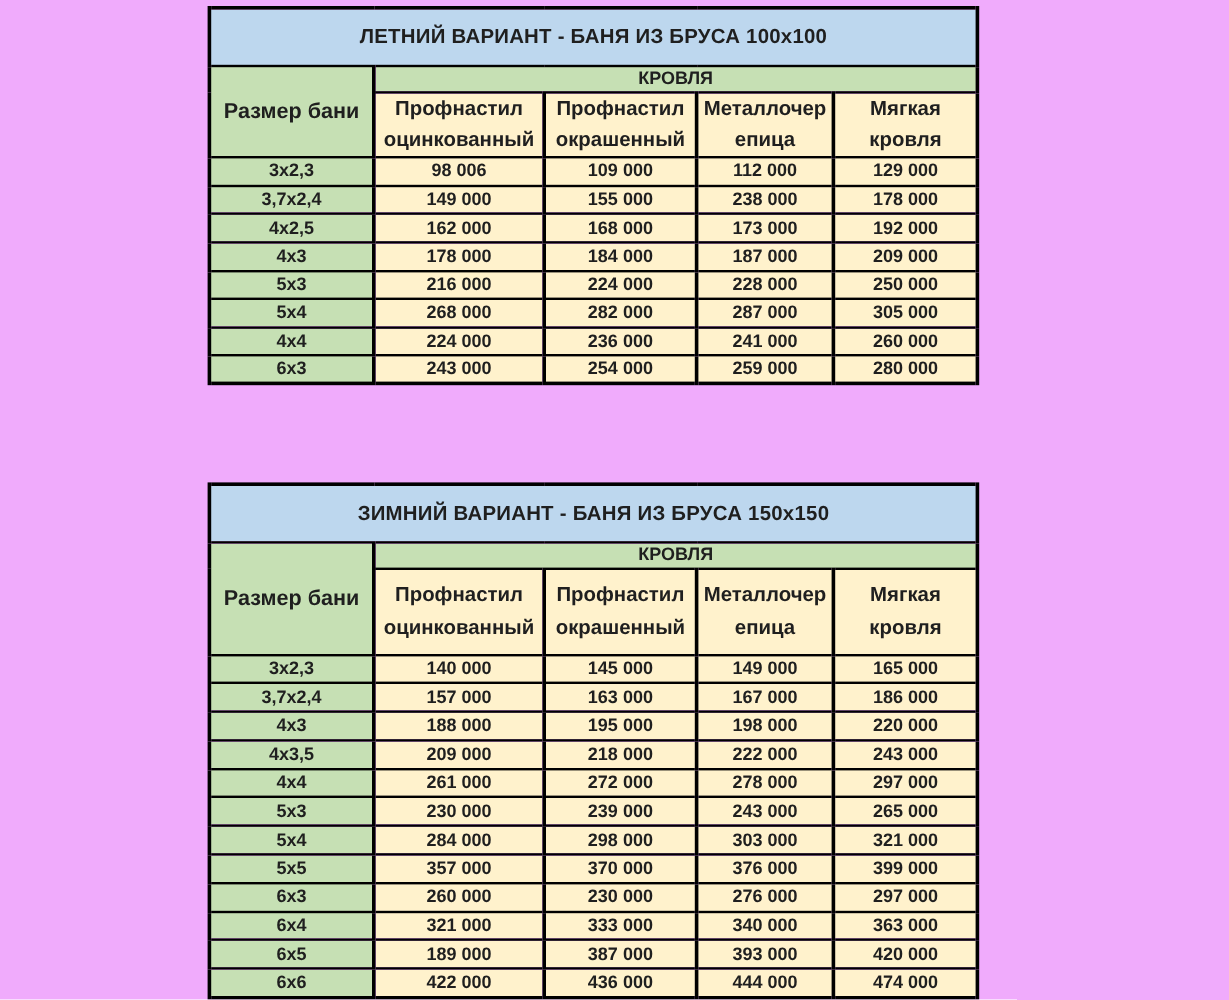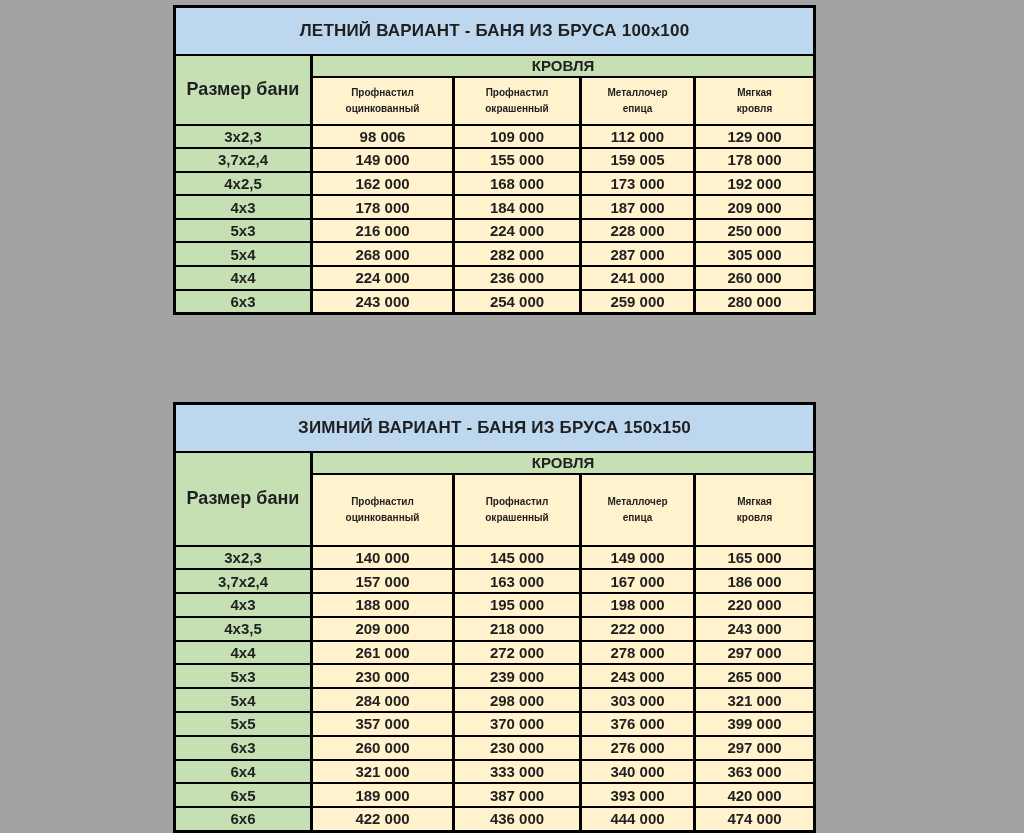--- a/index.html
+++ b/index.html
@@ -42,33 +42,33 @@
     letter-spacing: 0.2px;
   }
   .group-header {
     height: 22px;
     font-size: 15px;
   }
   .size-header {
     font-size: 18px;
   }
   .col-header {
-    font-size: 10px;
+    font-size: 17px;
     line-height: 1.55;
     white-space: pre-line;
   }
   .t1 .col-header { height: 48px; }
   .t2 .col-header { height: 72px; }
   .size-cell, .value-cell {
     font-size: 15px;
   }
   .t1 .size-cell, .t1 .value-cell { height: 23.6px; }
   .t2 .size-cell, .t2 .value-cell { height: 23.8px; }
 </style>
-<style>.bg-title{background:#BDD7EE;}.bg-group{background:#C6E0B4;}.bg-size{background:#C6E0B4;}.bg-header{background:#FFF2CC;}.bg-value{background:#FFF2CC;}.page{background:#a3a3a3;}</style></head>
+<style>.bg-title{background:#BDD7EE;}.bg-group{background:#C6E0B4;}.bg-size{background:#C6E0B4;}.bg-header{background:#FFF2CC;}.bg-value{background:#FFF2CC;}.page{background:#f0abfc;}</style></head>
 <body>
 
 <div class="page">
 
   <table class="price-table t1" id="table-0">
     <colgroup>
       <col style="width:137px">
         <col style="width:142px">
         <col style="width:127px">
       <col style="width:114px">
@@ -96,21 +96,21 @@
           <td class="size-cell bg-size">3x2,3</td>
           <td class="value-cell bg-value">98 006</td>
           <td class="value-cell bg-value">109 000</td>
           <td class="value-cell bg-value">112 000</td>
           <td class="value-cell bg-value">129 000</td>
         </tr>
         <tr>
           <td class="size-cell bg-size">3,7x2,4</td>
           <td class="value-cell bg-value">149 000</td>
           <td class="value-cell bg-value">155 000</td>
-          <td class="value-cell bg-value">159 005</td>
+          <td class="value-cell bg-value">238 000</td>
           <td class="value-cell bg-value">178 000</td>
         </tr>
         <tr>
           <td class="size-cell bg-size">4x2,5</td>
           <td class="value-cell bg-value">162 000</td>
           <td class="value-cell bg-value">168 000</td>
           <td class="value-cell bg-value">173 000</td>
           <td class="value-cell bg-value">192 000</td>
         </tr>
         <tr>

